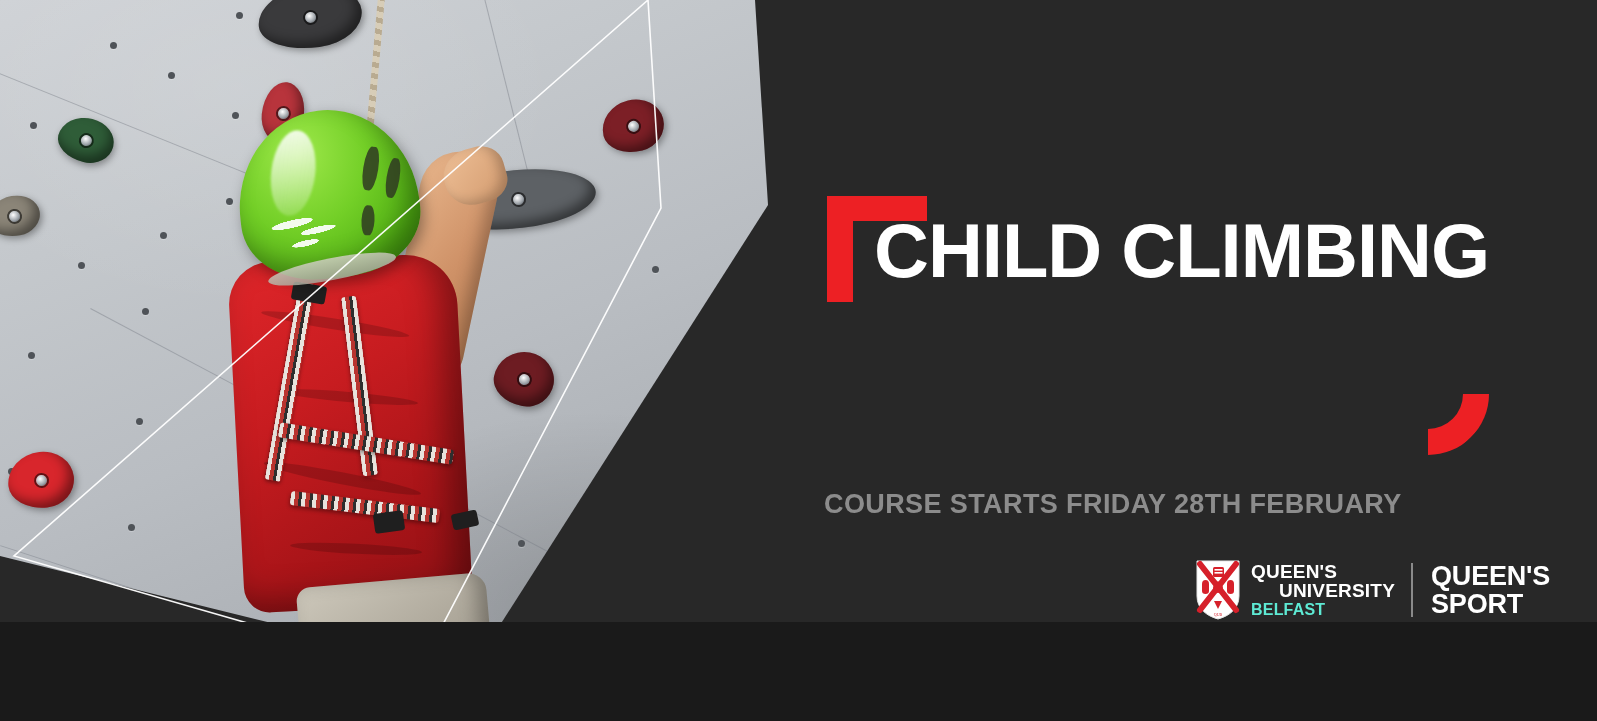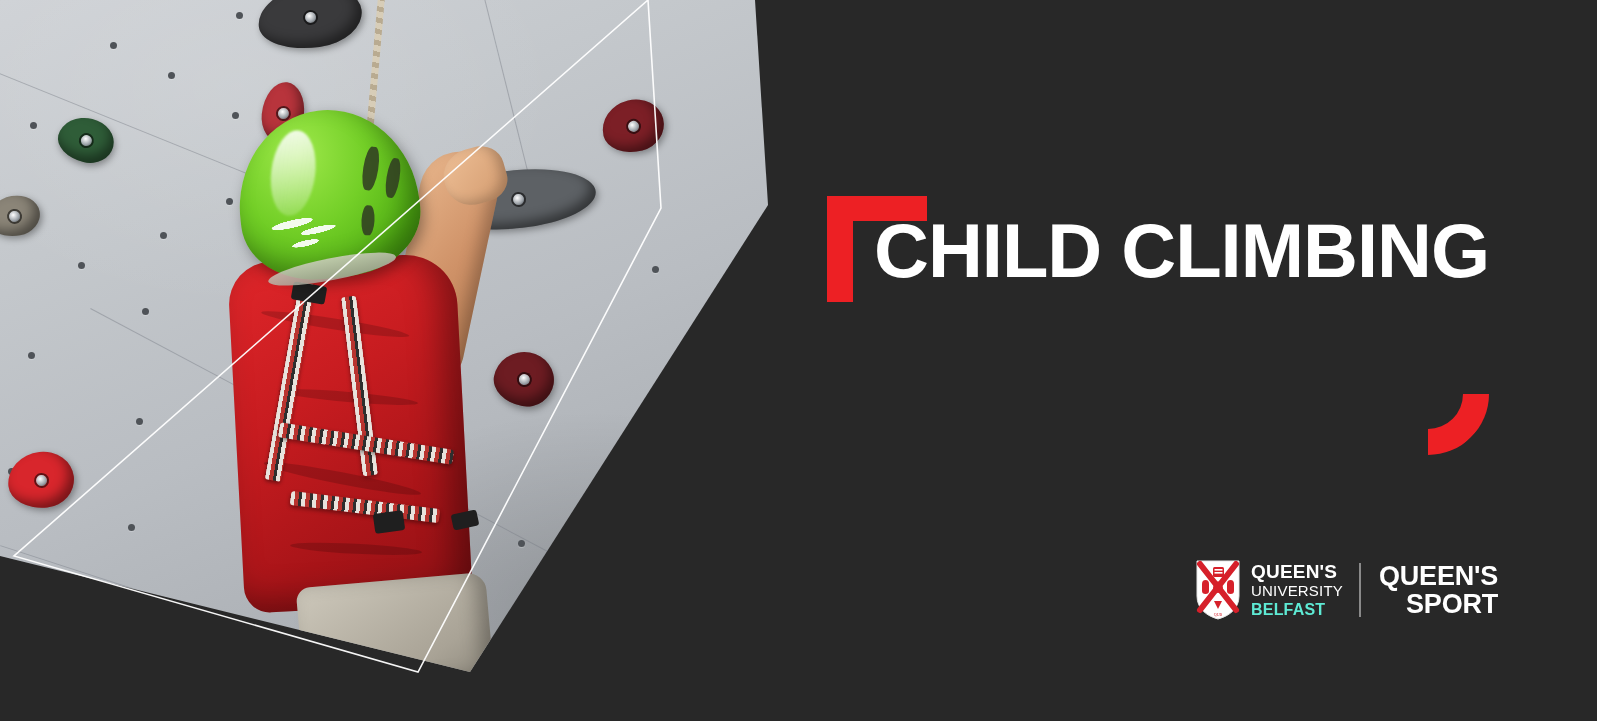--- a/index.html
+++ b/index.html
@@ -1,21 +1,21 @@
 <!DOCTYPE html>
 <html><head>
 <meta charset="utf-8">
 <style>
   * { margin:0; padding:0; box-sizing:border-box; }
   html,body { background:#1a1a1a; }
   body { font-family:"Liberation Sans", sans-serif; }
 
   .banner {
     position:relative;
-    width:1597px; height:721px;
+    width:1597px; height:622px;
     background:#282828;
     overflow:hidden;
   }
 
   
   .photo-wrap {
     position:absolute; left:0; top:0;
     width:790px; height:721px;
     clip-path: polygon(0 0, 755px 0, 768px 205px, 470px 672px, 0 556px);
     overflow:hidden;
@@ -139,26 +139,26 @@
           letter-spacing:1px; }
 
   .subtitle { position:absolute; left:824px; top:489px; color:#8c8c8c;
               font-weight:bold; font-size:27px; letter-spacing:.4px; white-space:nowrap; }
 
   
   .logo-lockup { position:absolute; left:1196px; top:560px; display:flex; align-items:center; }
   .crest { width:44px; height:60px; margin-right:11px; }
   .qub-text { display:flex; flex-direction:column; justify-content:center; }
   .qub-l1 { color:#fff; font-weight:bold; font-size:19px; line-height:19px; letter-spacing:.2px; }
-  .qub-l2 { color:#fff; font-weight:normal; font-size:15px; line-height:20px; letter-spacing:.2px; }
+  .qub-l2 { color:#fff; font-weight:bold; font-size:19px; line-height:20px; letter-spacing:.2px;margin-left:28px; }
   .qub-l3 { color:#5eead4; font-weight:bold; font-size:16px; line-height:18px; letter-spacing:.2px; }
   .divider { width:2px; height:54px; background:#8a8a8a; margin:0 18px 0 16px; }
   .qs-text { display:flex; flex-direction:column; justify-content:center; }
   .qs-l1 { color:#fff; font-weight:bold; font-size:27px; line-height:27px; letter-spacing:-.2px; }
-  .qs-l2 { color:#fff; font-weight:bold; font-size:27px; line-height:28px; letter-spacing:-.2px;text-align:right; }
+  .qs-l2 { color:#fff; font-weight:bold; font-size:27px; line-height:28px; letter-spacing:-.2px; }
 </style>
 </head>
 <body>
 
 <div class="banner">
 
   <div class="photo-wrap">
     <div class="photo"></div>
 
     <div class="seam s1"></div>
@@ -235,20 +235,21 @@
     </div>
 
     <div class="swoosh">
       <i class="b"></i>
     </div>
 
     <div class="title-block">
       <div class="title-line">CHILD CLIMBING</div>
     </div>
 
+    <div class="subtitle">COURSE STARTS FRIDAY 28TH FEBRUARY</div>
 
     <div class="logo-lockup">
 
       <svg class="crest" viewBox="0 0 44 60">
         <path d="M1 1 H43 V36 C43 49 33 56 22 59 C11 56 1 49 1 36 Z" fill="#ffffff" stroke="#e6e6e6" stroke-width="1"></path>
         <path d="M4 4 L40 50 M40 4 L4 50" stroke="#D6202A" stroke-width="6" stroke-linecap="round"></path>
         <rect x="17" y="7" width="11" height="10" rx="1.5" fill="#D6202A"></rect>
         <rect x="18.5" y="9" width="8" height="1.6" fill="#fff"></rect>
         <rect x="18.5" y="12" width="8" height="1.6" fill="#fff"></rect>
         <path d="M6 24 q0-4 3.5-4 q3.5 0 3.5 4 v7 q0 3-3.5 3 q-3.5 0-3.5-3 z" fill="#D6202A"></path>

